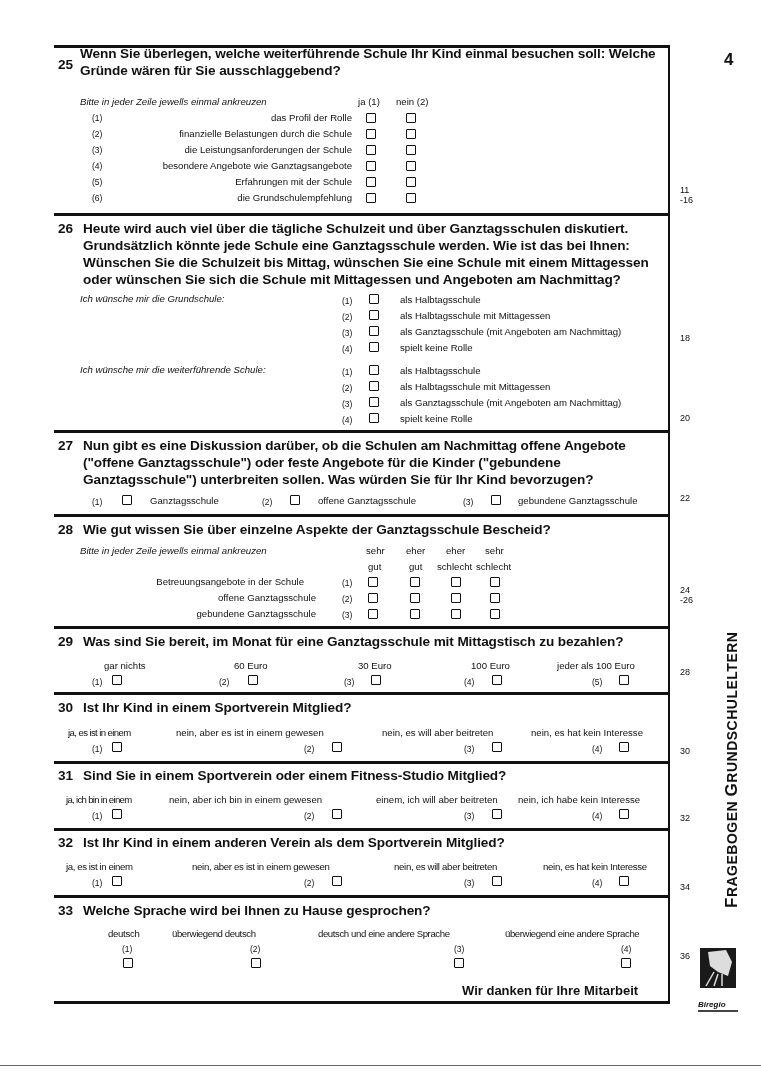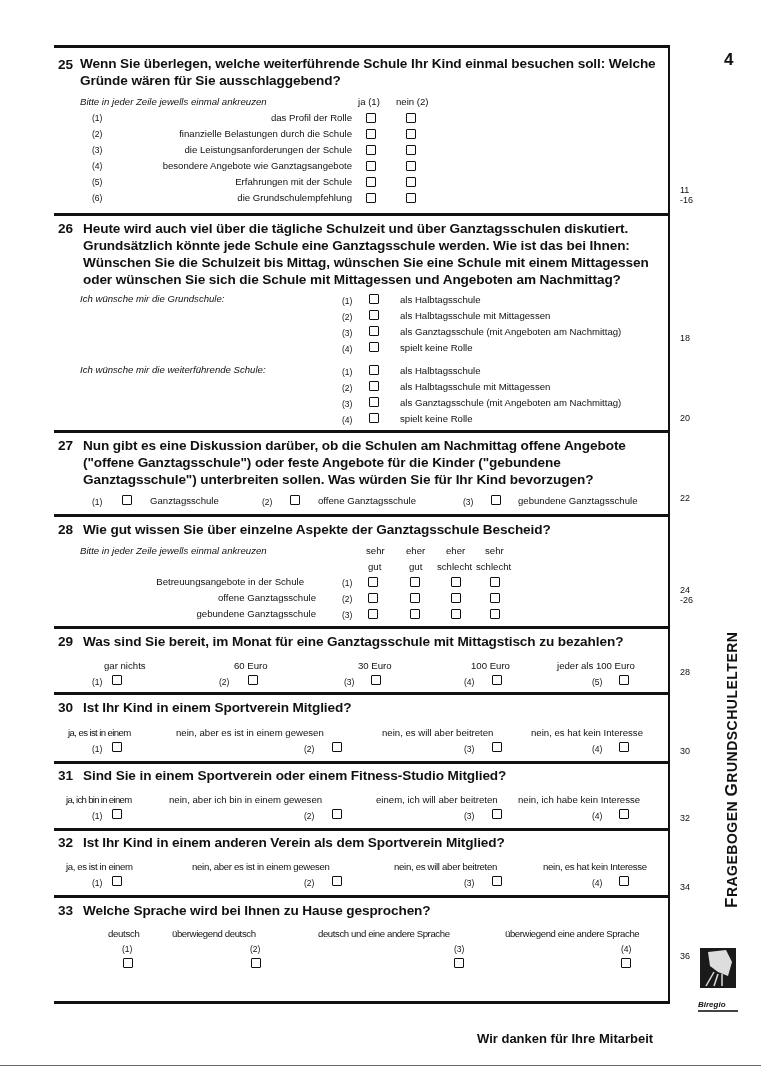--- a/index.html
+++ b/index.html
@@ -28,21 +28,21 @@
   .page-num { position:absolute; left:724px; top:50px; font-size:17px; font-weight:bold; }
   .side-title {
     position:absolute; left:722px; top:908px; transform-origin:0 0; transform:rotate(-90deg);
     font-weight:bold; font-size:14px; letter-spacing:0.5px; white-space:nowrap;
   }
   .side-title .big { font-size:17px; }
   .logo { position:absolute; left:700px; top:948px; width:36px; height:40px; background:#1a1a1a; }
   .logo-label { position:absolute; left:698px; top:1000px; font-size:8px; font-style:italic; font-weight:bold; }
   .logo-sub { position:absolute; left:698px; top:1010px; width:40px; height:2px; background:#444; }
   .bottom-line { position:absolute; left:0; top:1065px; width:761px; height:1px; background:#666; }
-  .thanks { position:absolute; left:477px; top:983px; font-weight:bold; font-size:13px;margin-top:48px; }
+  .thanks { position:absolute; left:462px; top:983px; font-weight:bold; font-size:13px; }
 </style>
 </head>
 <body>
 
 <div class="frame"></div>
 <div class="sep" style="top:45px"></div>
 <div class="sep" style="top:213px"></div>
 <div class="sep" style="top:430px"></div>
 <div class="sep" style="top:514px"></div>
 <div class="sep" style="top:626px"></div>
@@ -76,21 +76,21 @@
     <line x1="14" y1="24" x2="6" y2="38" stroke="#ddd" stroke-width="1.5"></line>
     <line x1="18" y1="26" x2="14" y2="38" stroke="#ddd" stroke-width="1.5"></line>
     <line x1="22" y1="26" x2="22" y2="38" stroke="#ddd" stroke-width="1.5"></line>
   </svg>
 </div>
 <div class="logo-label">Biregio</div>
 <div class="logo-sub"></div>
 <div class="bottom-line"></div>
 
 <div class="q-num" style="left:58px;top:56px">25</div>
-<div class="q-title" style="left:80px;top:55px;width:580px">Wenn Sie überlegen, welche weiterführende Schule Ihr Kind einmal besuchen soll: Welche Gründe wären für Sie ausschlaggebend?</div>
+<div class="q-title" style="left:80px;top:45px;width:580px">Wenn Sie überlegen, welche weiterführende Schule Ihr Kind einmal besuchen soll: Welche Gründe wären für Sie ausschlaggebend?</div>
 <div class="small italic" style="left:80px;top:96px">Bitte in jeder Zeile jewells einmal ankreuzen</div>
 <div class="small" style="left:358px;top:96px">ja (1)</div>
 <div class="small" style="left:396px;top:96px">nein (2)</div>
 
 <div>
   <div class="num" style="left:92px;top:112px">(1)</div>
   <div class="small right" style="left:110px;width:242px;top:112px">das Profil der Rolle</div>
   <div class="cb" style="left:366px;top:113px"></div>
   <div class="cb" style="left:406px;top:113px"></div>
 

